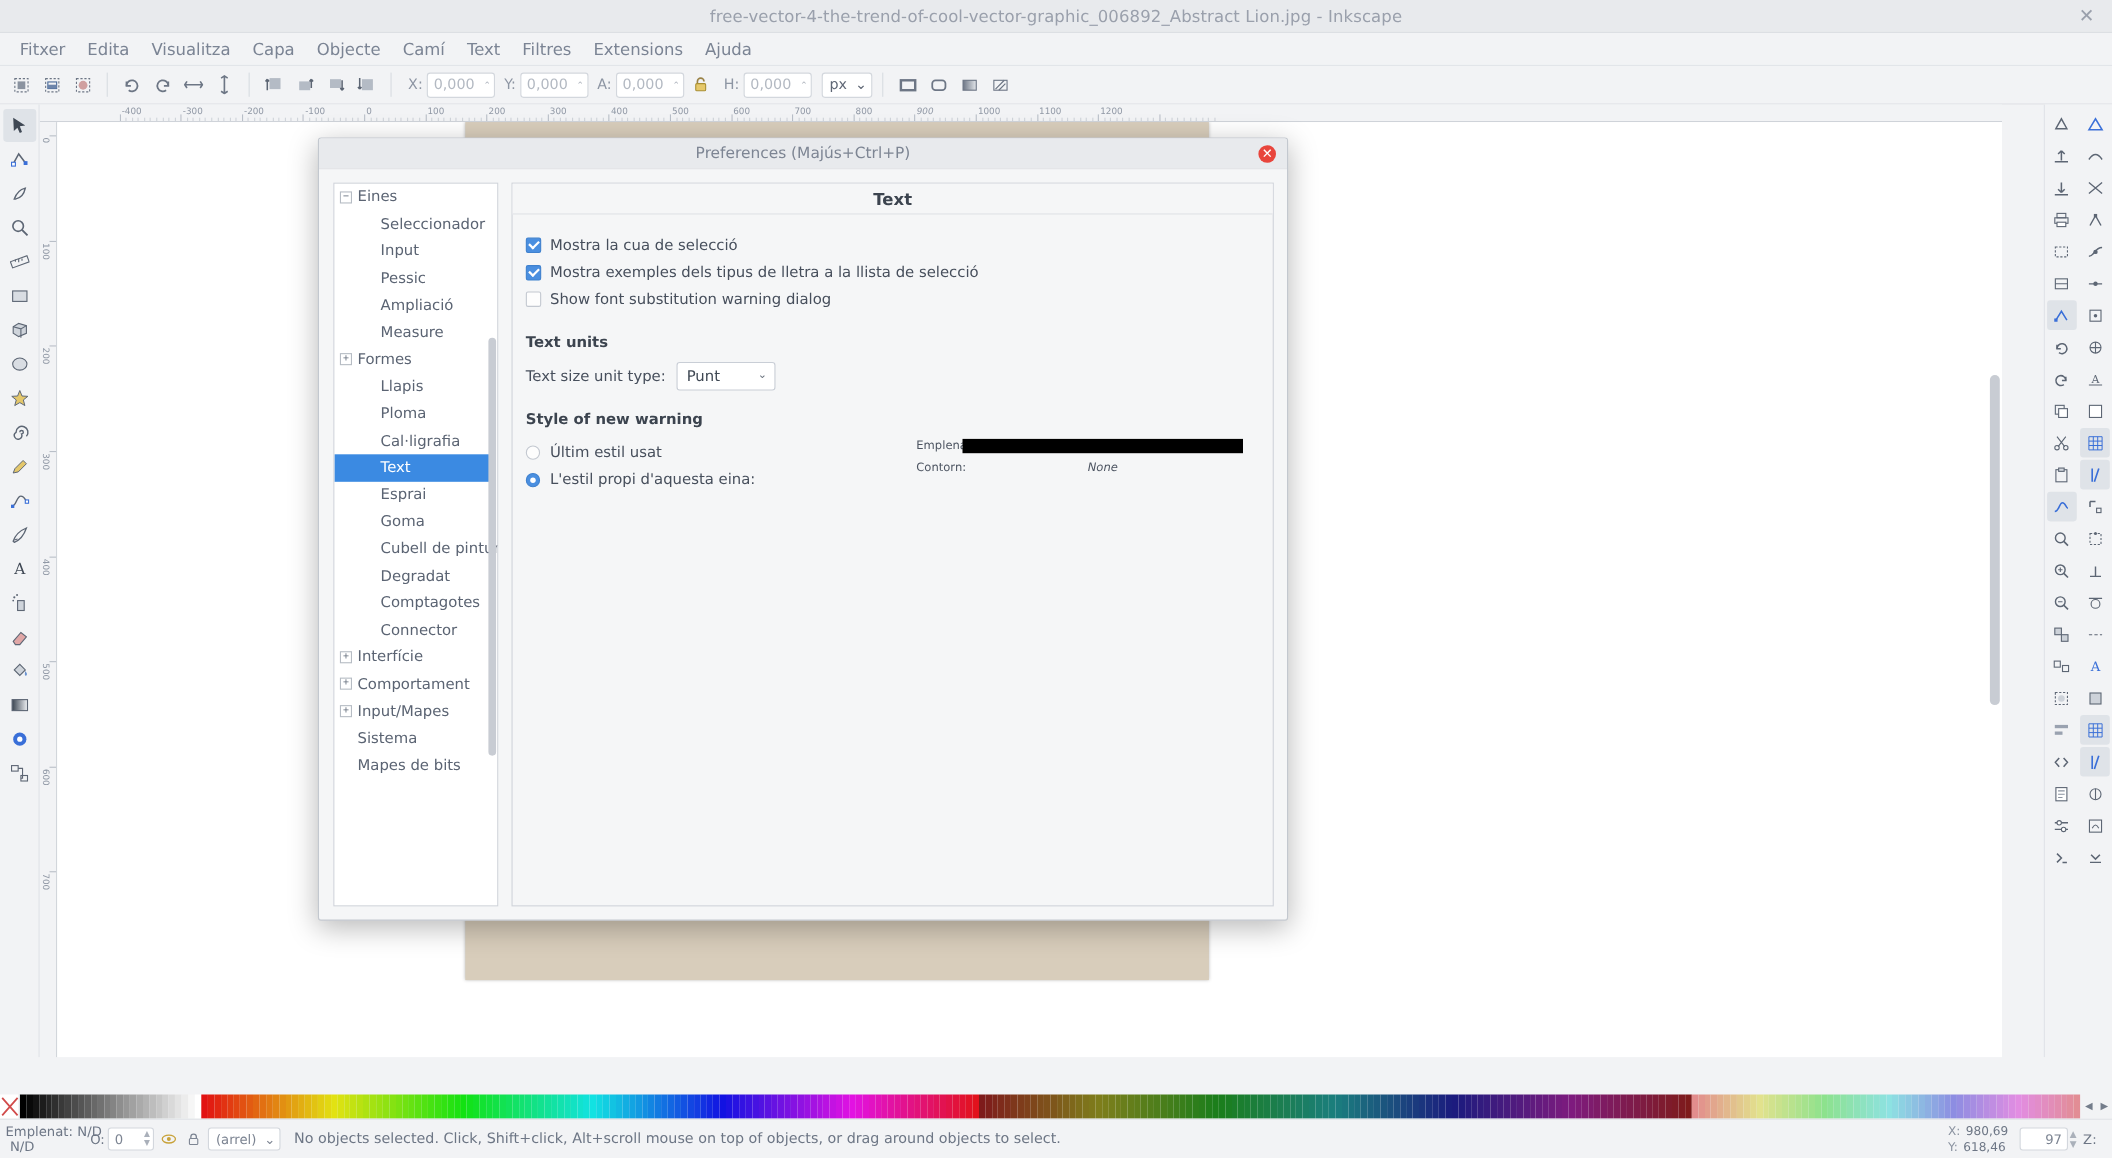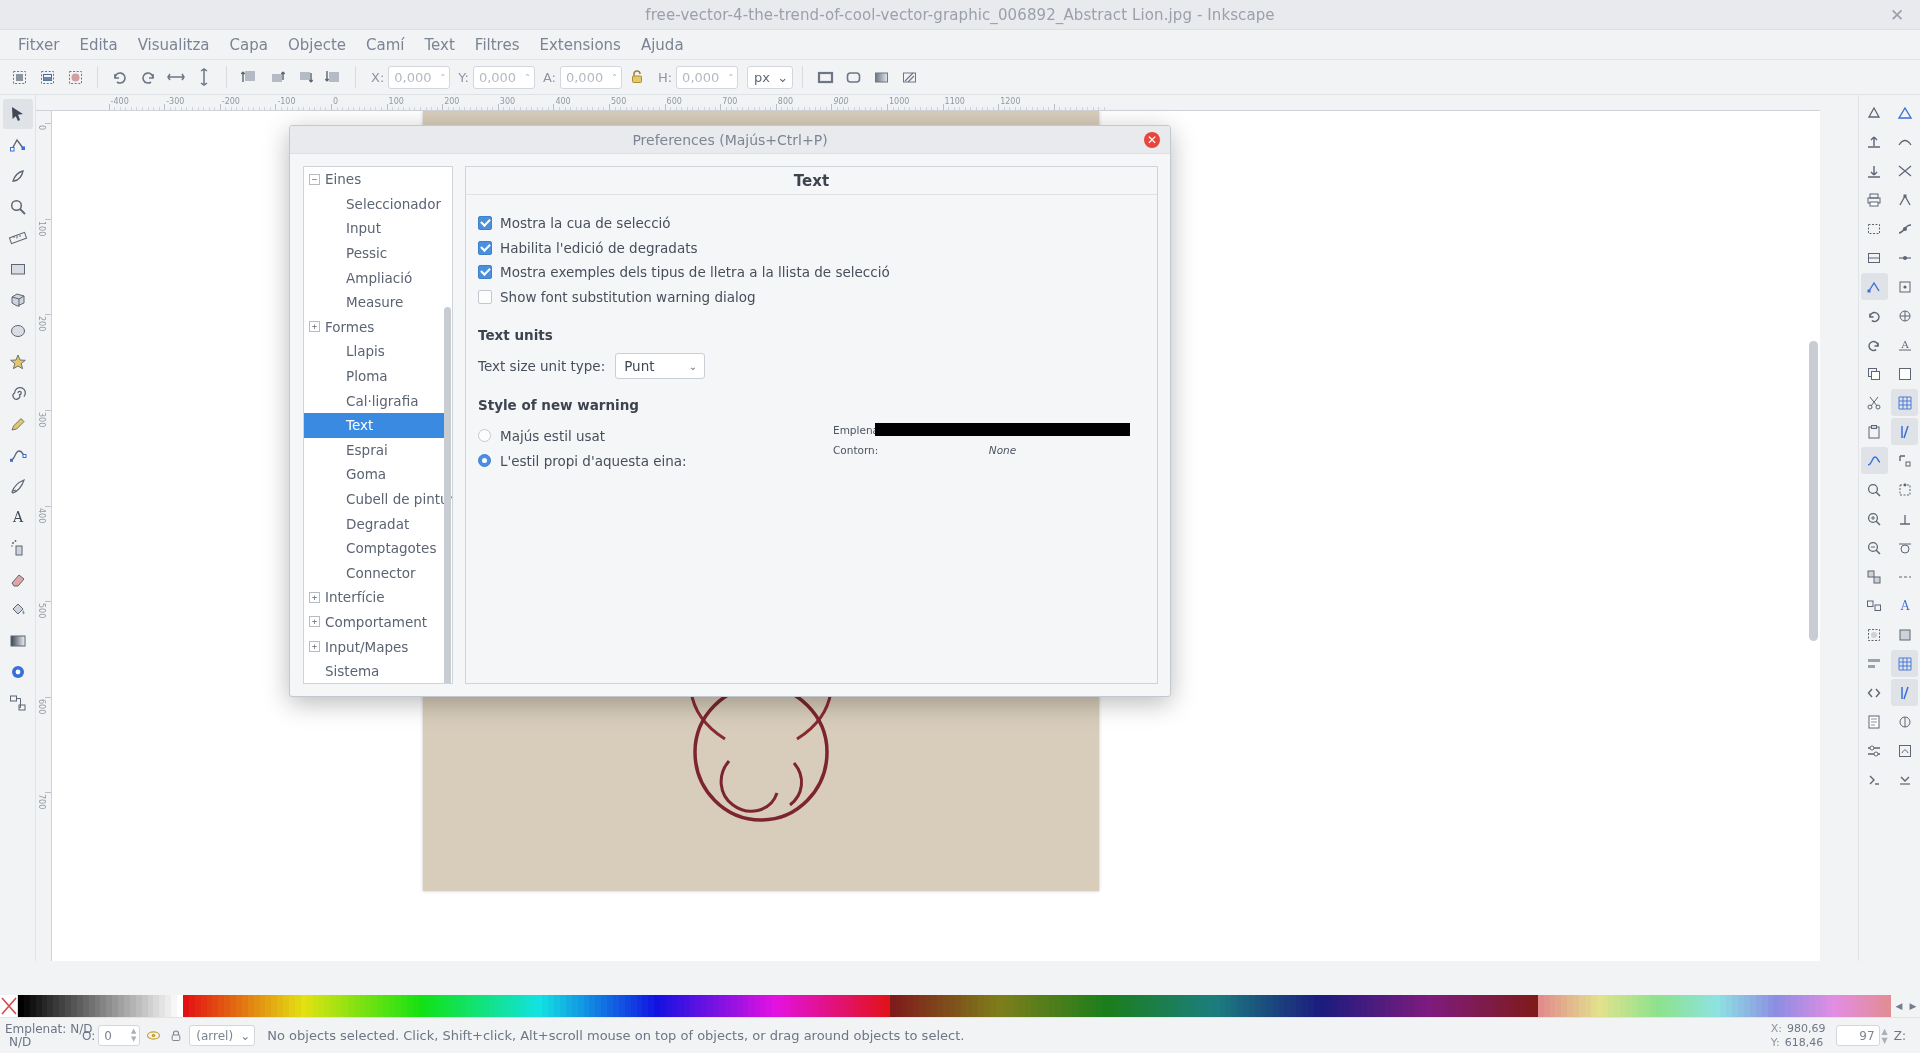--- a/index.html
+++ b/index.html
@@ -196,21 +196,21 @@
     border-radius: 3px; display: flex; align-items: center;
     justify-content: flex-end; padding-right: 4px;
     font-size: 12px; color: #7c8492; margin-right: 2px; flex:none;
   }
   #zoomstep { display:flex; flex-direction:column; color:#aab0ba; font-size:8px;
               line-height:9px; margin-right: 6px; flex:none;}
   #zoompct { font-size: 12px; color: #6d7685; margin-right: 14px; flex:none;}
 
   
   #prefs {
-    position: absolute; left: 289px; top: 125px; width: 882px; height: 572px;
+    position: absolute; left: 289px; top: 125px; width: 882px; height: 712px;
     background: #f5f6f7; border: 1px solid #c3c8cf; border-radius: 3px;
     box-shadow: 0 6px 26px rgba(0,0,0,.28);
   }
   #prefs .dtitle {
     height: 28px; background: #e8eaed; border-bottom: 1px solid #dcdfe3;
     display: flex; align-items: center; justify-content: center;
     border-radius: 2px 2px 0 0; position: relative;
   }
   #prefs .dtitle span { font-size: 14px; color: #7d8593; }
   #prefs .dclose {
@@ -1617,24 +1617,20 @@
           <span>Text</span>
         </div>
         <div id="panebody">
 
           <div class="cbrow">
             <div class="cbox on"></div>
             <span class="ctext">Mostra la cua de selecció</span>
           </div>
           <div class="cbrow">
             <div class="cbox on"></div>
-            <span class="ctext">Habilita l'edició de degradats</span>
-          </div>
-          <div class="cbrow">
-            <div class="cbox on"></div>
             <span class="ctext">Mostra exemples dels tipus de lletra a la llista de selecció</span>
           </div>
           <div class="cbrow">
             <div class="cbox off"></div>
             <span class="ctext">Show font substitution warning dialog</span>
           </div>
 
           <div class="sechead">Text units</div>
 
           <div class="unitrow">
@@ -1643,21 +1639,21 @@
               <span>Punt</span>
               <span class="chev">⌄</span>
             </div>
           </div>
 
           <div class="sechead">Style of new warning</div>
 
           <div style="position:relative;">
             <div class="radrow">
               <div class="radio off"></div>
-              <span class="rtext">Majús estil usat</span>
+              <span class="rtext">Últim estil usat</span>
             </div>
             <div class="radrow">
               <div class="radio on"></div>
               <span class="rtext">L'estil propi d'aquesta eina:</span>
             </div>
 
             <div id="styleprev">
               <div class="stylerow">
                 <span class="skey">Emplenat:</span>
                 <span class="swatch" id="fillswatch" style="background: rgb(0, 0, 0);"></span>

